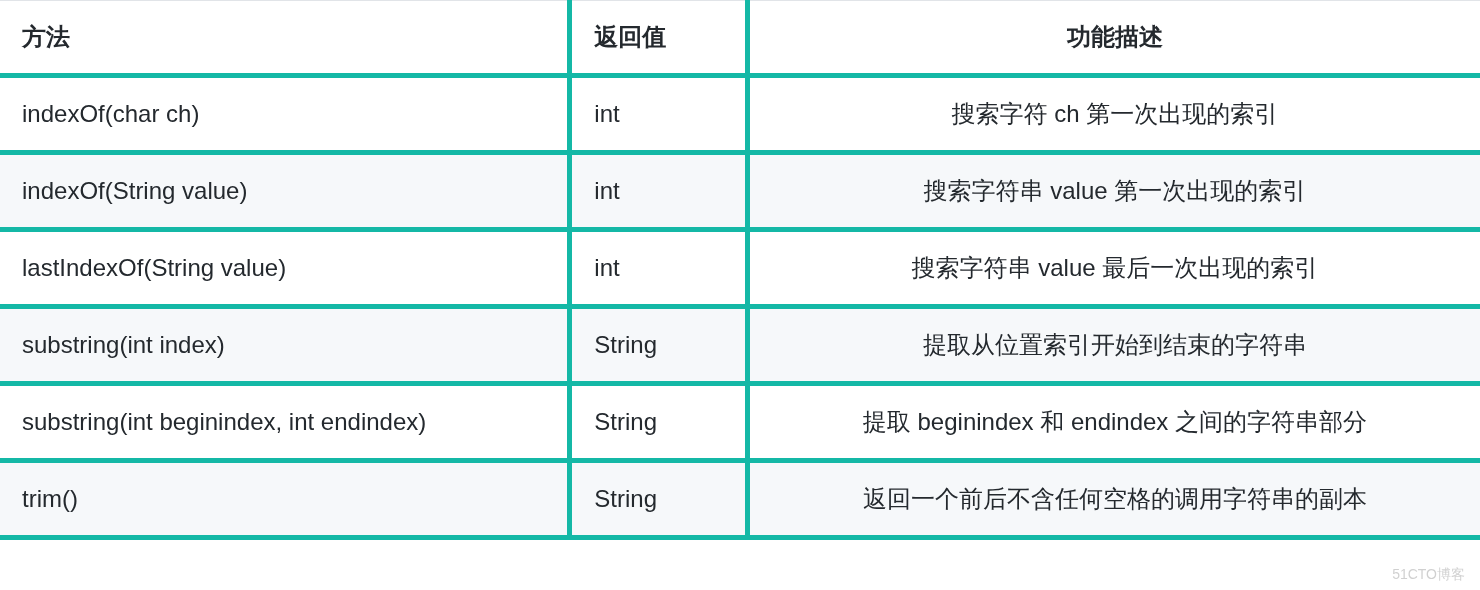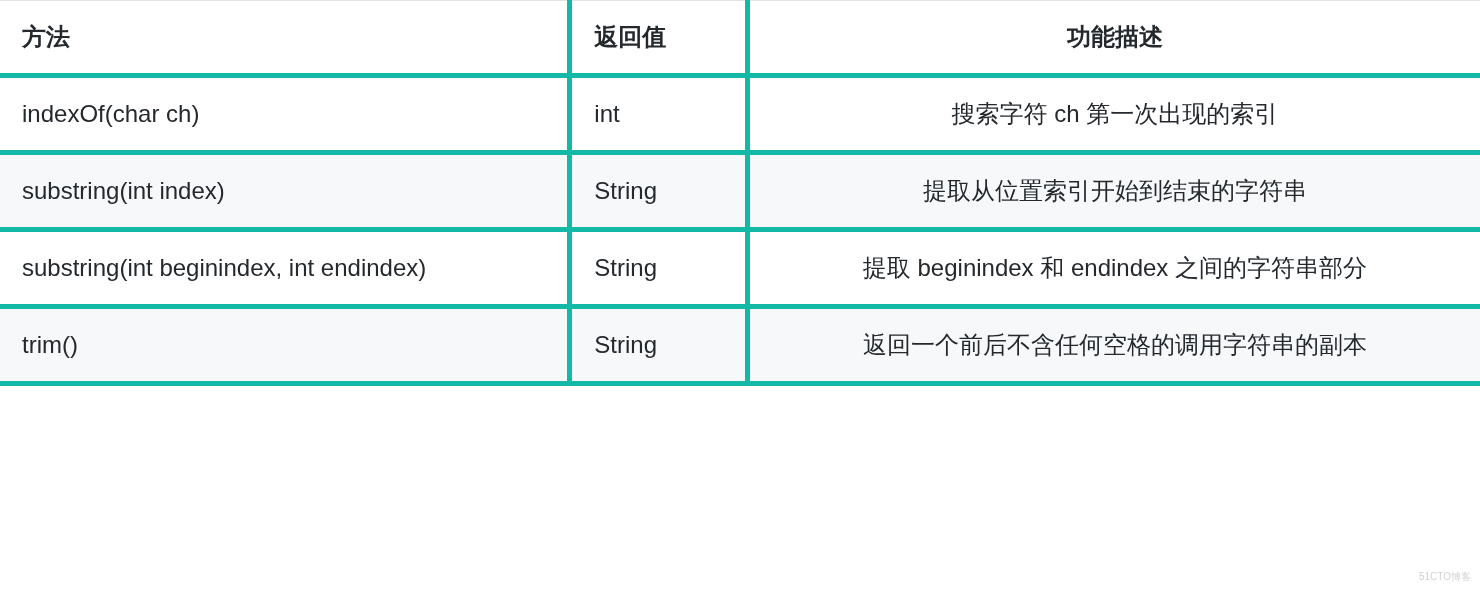--- a/index.html
+++ b/index.html
@@ -48,23 +48,23 @@
       width: 38.5%;
     }
     .col-return {
       width: 12%;
     }
     .col-desc {
       width: 49.5%;
     }
     .watermark {
       position: fixed;
-      right: 9px;
+      right: 15px;
       bottom: 6px;
-      font-size: 10px;
+      font-size: 14px;
       color: rgba(120, 120, 120, 0.35);
       pointer-events: none;
     }
   </style>
 </head>
 <body>
 
 <table>
   <colgroup>
     <col class="col-method">
@@ -78,20 +78,30 @@
       <th>功能描述</th>
     </tr>
   </thead>
   <tbody>
     <tr>
       <td>indexOf(char ch)</td>
       <td>int</td>
       <td>搜索字符 ch 第一次出现的索引</td>
     </tr>
     <tr>
+      <td>indexOf(String value)</td>
+      <td>int</td>
+      <td>搜索字符串 value 第一次出现的索引</td>
+    </tr>
+    <tr>
+      <td>lastIndexOf(String value)</td>
+      <td>int</td>
+      <td>搜索字符串 value 最后一次出现的索引</td>
+    </tr>
+    <tr>
       <td>substring(int index)</td>
       <td>String</td>
       <td>提取从位置索引开始到结束的字符串</td>
     </tr>
     <tr>
       <td>substring(int beginindex, int endindex)</td>
       <td>String</td>
       <td>提取 beginindex 和 endindex 之间的字符串部分</td>
     </tr>
     <tr>

